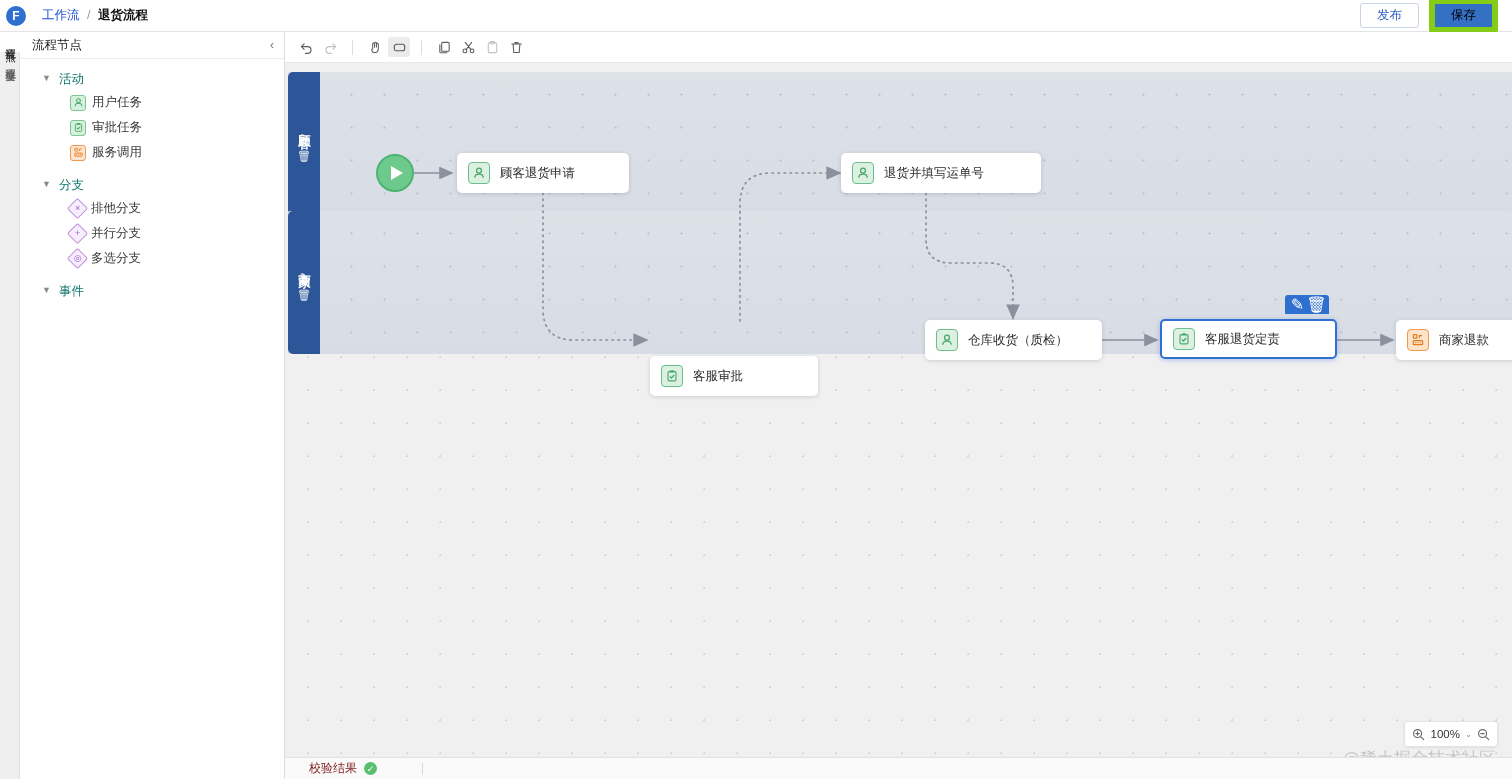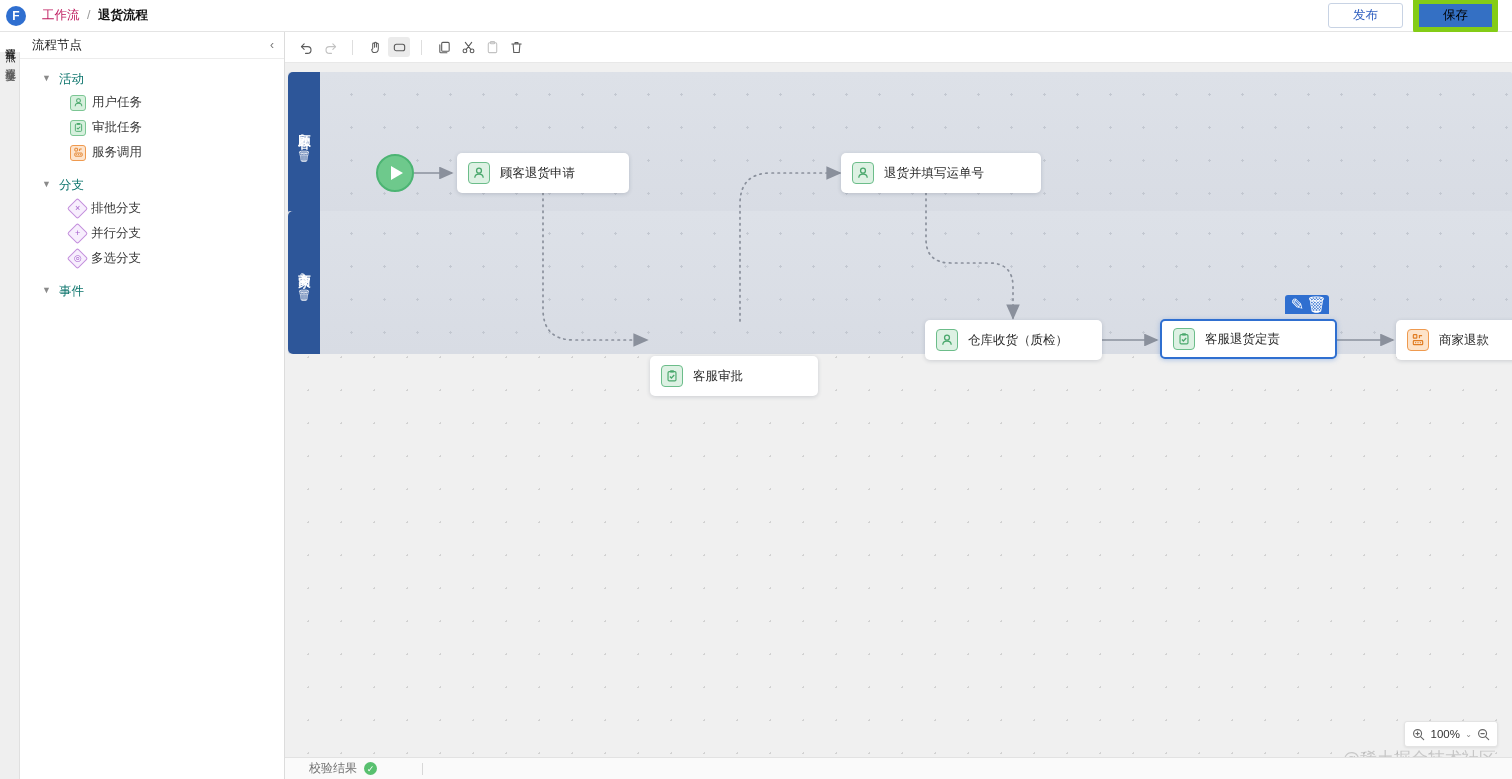--- a/index.html
+++ b/index.html
@@ -16,26 +16,26 @@
     background: #ffffff; border-bottom: 1px solid #e4e4e4;
     display: flex; align-items: center;
   }
   .logo {
     width: 20px; height: 20px; border-radius: 50%; background: #2f6fd0;
     color: #fff; font-size: 12px; font-weight: bold;
     display: flex; align-items: center; justify-content: center;
     margin-left: 6px; flex: 0 0 auto;
   }
   .breadcrumb { margin-left: 16px; font-size: 12.5px; color: #333; white-space: nowrap; }
-  .bc-root { color: #be185d; }
+  .bc-root { color: #1d4ed8; }
   .bc-sep { color: #999; margin: 0 4px; }
   .bc-cur { font-weight: bold; color: #111; }
   .topbar-actions { margin-left: auto; display: flex; align-items: center; gap: 10px; margin-right: 14px; }
   .btn {
-    font-size: 12.5px; padding: 4px 24px; border-radius: 3px; cursor: pointer;
+    font-size: 12.5px; padding: 4px 16px; border-radius: 3px; cursor: pointer;
     font-family: inherit; line-height: 1.2;
   }
   .btn-outline { background: #fff; border: 1px solid #c8d3e4; color: #2f5fc0; }
   .btn-primary { background: #3470c4; border: 6px solid #84cc16; color: #000000; }
 
   
   .rail {
     position: absolute; left: 0; top: 32px; width: 20px; height: 747px;
     background: #efefef; border-right: 1px solid #e0e0e0;
   }
@@ -202,21 +202,21 @@
     position: absolute; left: 3px; top: 3px; width: 1180px; height: 6px;
     background: #b4b4b4; border-radius: 3px; cursor: pointer;
   }
 
   
   .statusbar {
     position: absolute; left: 285px; bottom: 0; width: 1227px; height: 22px;
     background: #fafafa; border-top: 1px solid #e2e2e2;
     display: flex; align-items: center; padding-left: 24px; gap: 7px; z-index: 25;
   }
-  .status-label { font-size: 12px; color: #737373; }
+  .status-label { font-size: 12px; color: #7f1d1d; }
   .status-ok {
     width: 13px; height: 13px; border-radius: 50%; background: #58c06f;
     color: #fff; font-size: 9px; display: flex; align-items: center; justify-content: center;
   }
   .status-sep { width: 1px; height: 12px; background: #d8d8d8; margin-left: 38px; }
 </style>
 </head>
 <body>
 
 <div id="app">

